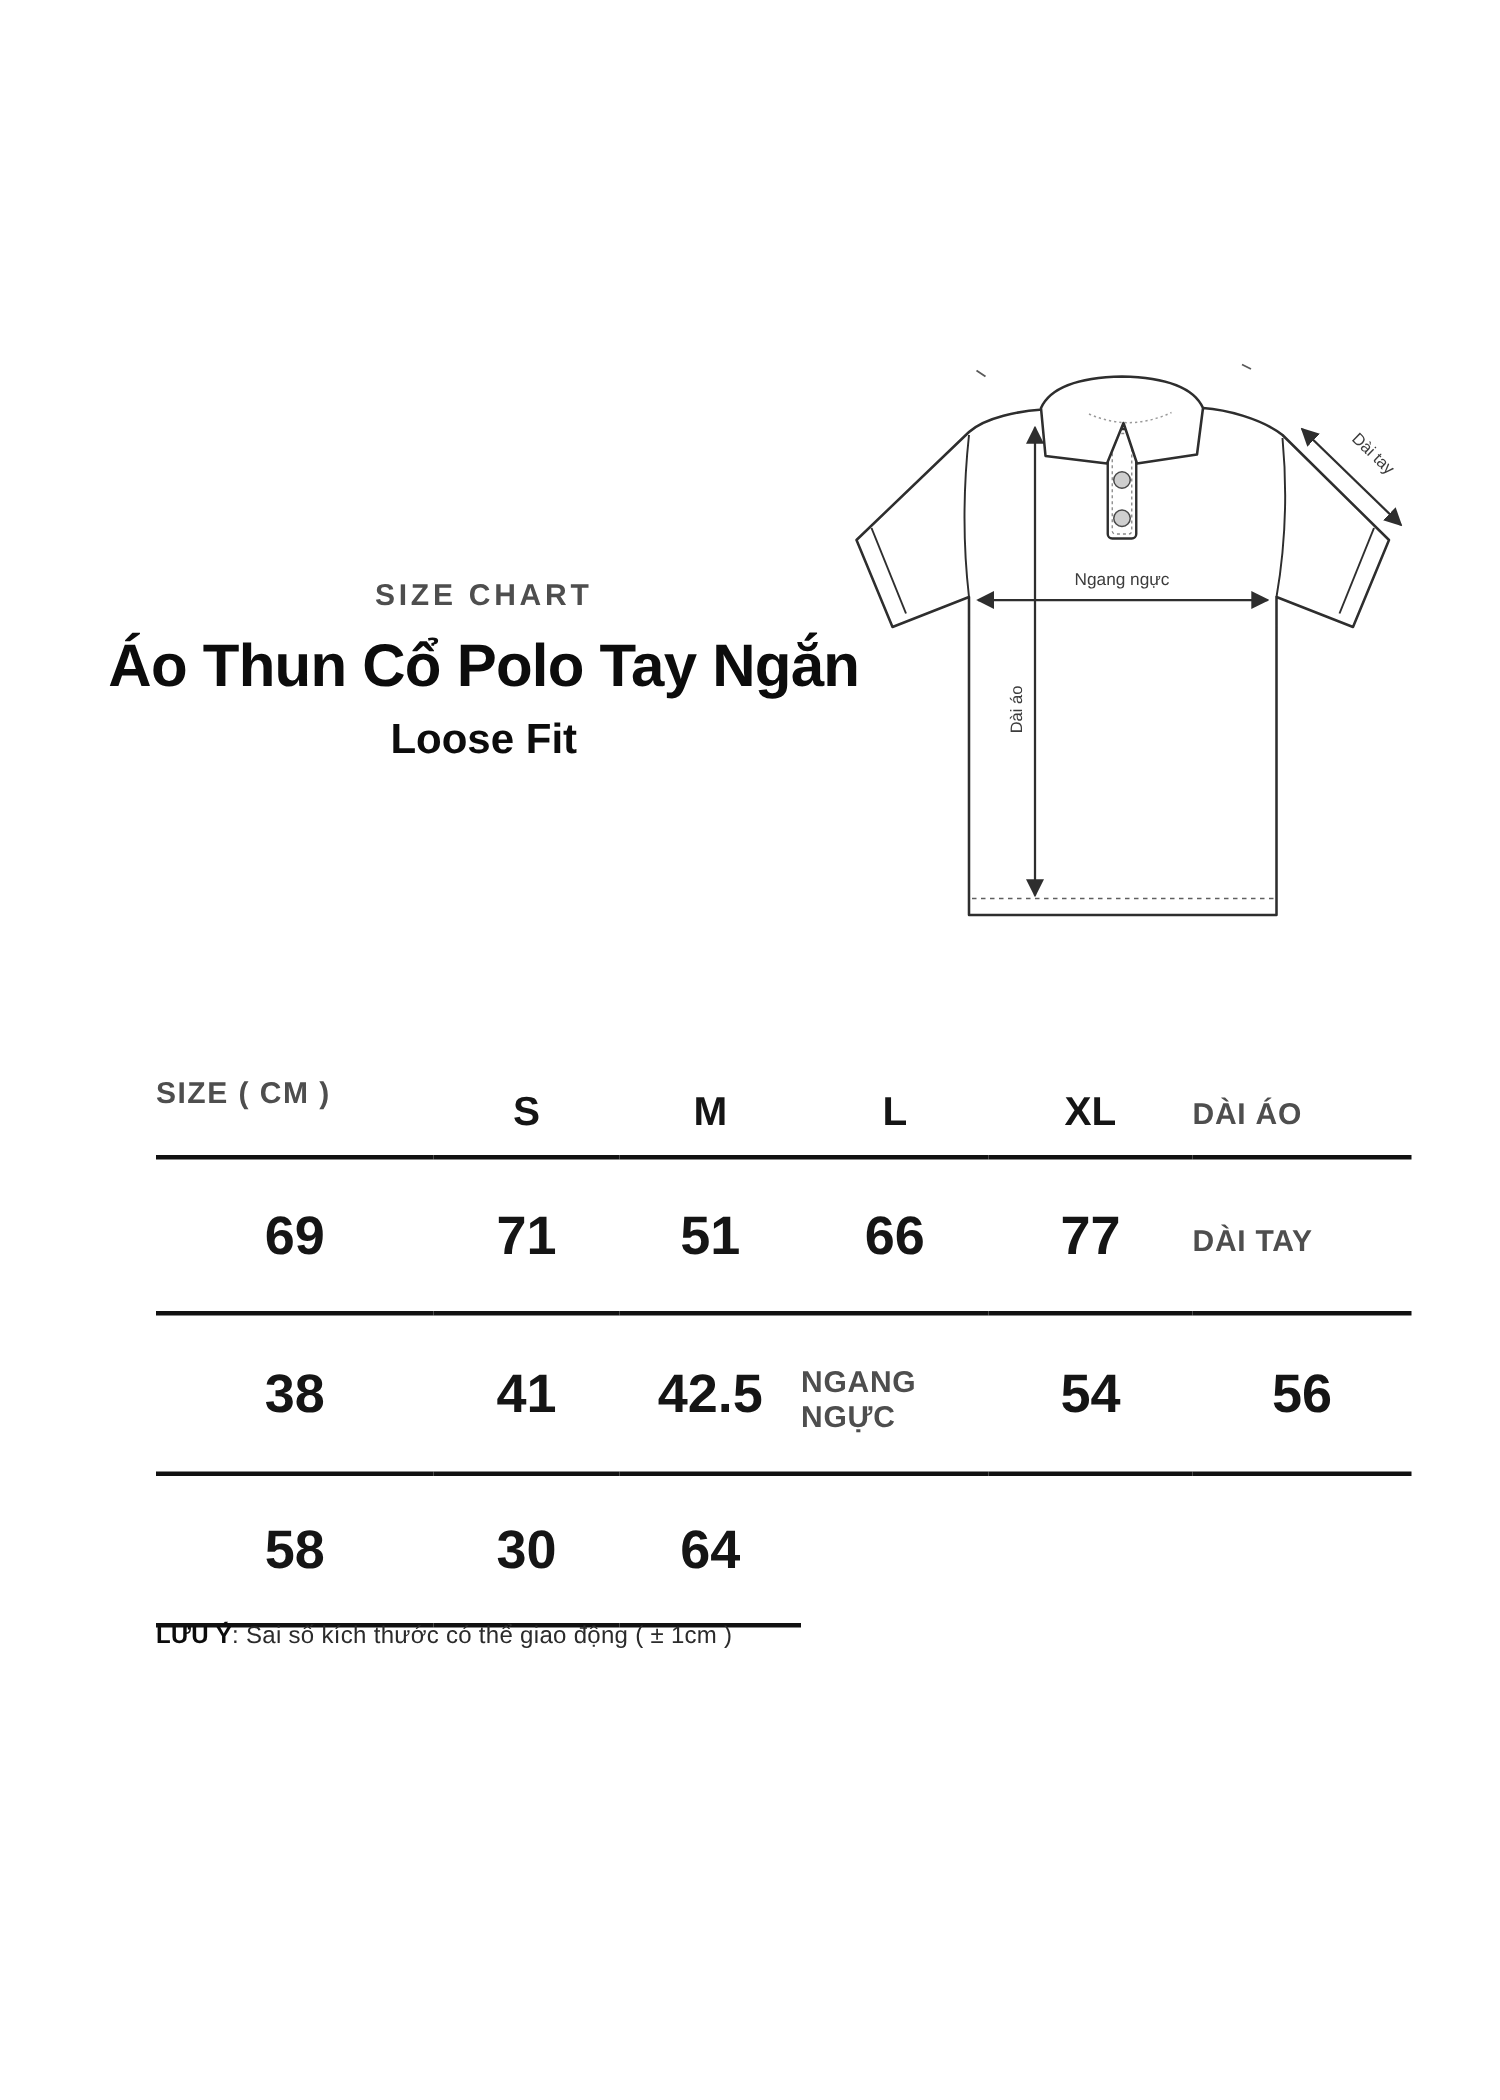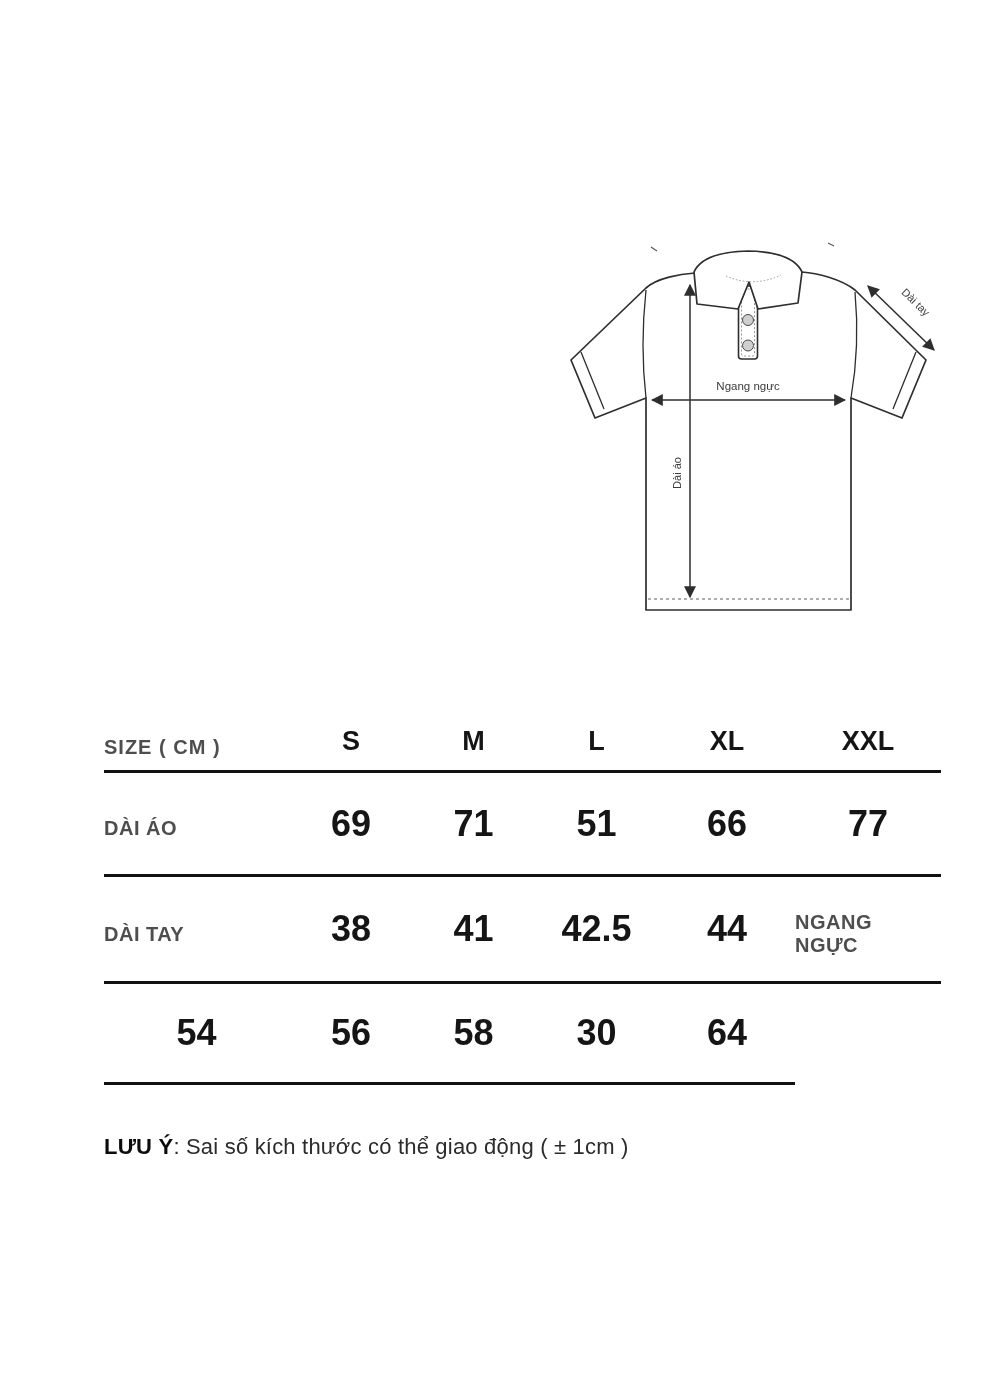--- a/index.html
+++ b/index.html
@@ -19,39 +19,44 @@
   
   .size-table {
     position:absolute; left:104px; top:706px; width:837px;
     display:grid;
     grid-template-columns:185px 124px 121px 125px 136px 146px;
     grid-template-rows:67px 104px 107px 101px;
   }
   .cell { border-bottom:3px solid #111111; display:flex; align-items:center; }
   .cell.unit {
     font-size:20px; font-weight:bold; color:#4e4e4e; letter-spacing:1px;
-    align-items:flex-end; padding-bottom:11px;
+    align-items:flex-end; padding-bottom:29px;
   }
   .cell.colh {
     font-size:27px; font-weight:bold; color:#151515;
     justify-content:center; align-items:flex-end; padding-bottom:13px;
   }
   .cell.rlabel {
     font-size:20px; font-weight:bold; color:#4e4e4e; letter-spacing:0.5px; padding-top:10px;
   }
   .cell.val { font-size:36px; font-weight:bold; color:#151515; justify-content:center; }
   
-  .note { position:absolute; left:104px; top:1112px; font-size:22px; color:#2b2b2b; letter-spacing:0.2px; }
+  .note { position:absolute; left:104px; top:1066px; font-size:16px; color:#2b2b2b; letter-spacing:0.2px; }
   .note .prefix { font-weight:bold; color:#0c0c0c; }
 </style>
 </head>
 <body>
 
 <div class="page">
 
+  <section class="title-block">
+    <div class="eyebrow">SIZE CHART</div>
+    <h1 class="title">Áo Thun Cổ Polo Tay Ngắn</h1>
+    <div class="subtitle">Loose Fit</div>
+  </section>
 
   <div class="diagram">
     <svg width="420" height="400" viewBox="0 0 420 400">
       <defs>
         <marker id="ah" viewBox="0 0 10 10" refX="9" refY="5" markerWidth="8" markerHeight="8" orient="auto-start-reverse">
           <path d="M0,0 L10,5 L0,10 Z" fill="#2e2e2e"></path>
         </marker>
       </defs>
 
       <path d="M106,19 l6,4 M283,15 l6,3" stroke="#5a5a5a" stroke-width="1.2" fill="none"></path>
@@ -87,34 +92,32 @@
     </svg>
   </div>
 
   <div class="size-table">
 
     <div class="cell unit">SIZE ( CM )</div>
     <div class="cell colh">S</div>
     <div class="cell colh">M</div>
     <div class="cell colh">L</div>
     <div class="cell colh">XL</div>
-    <div class="cell colh">XXL</div>
 
     <div class="cell rlabel">DÀI ÁO</div>
     <div class="cell val">69</div>
     <div class="cell val">71</div>
     <div class="cell val">51</div>
     <div class="cell val">66</div>
     <div class="cell val">77</div>
 
     <div class="cell rlabel">DÀI TAY</div>
     <div class="cell val">38</div>
     <div class="cell val">41</div>
     <div class="cell val">42.5</div>
-    <div class="cell val">44</div>
 
     <div class="cell rlabel">NGANG NGỰC</div>
     <div class="cell val">54</div>
     <div class="cell val">56</div>
     <div class="cell val">58</div>
     <div class="cell val">30</div>
     <div class="cell val">64</div>
   </div>
 
   <p class="note"><span class="prefix">LƯU Ý</span><span>: Sai số kích thước có thể giao động ( ± 1cm )</span></p>

